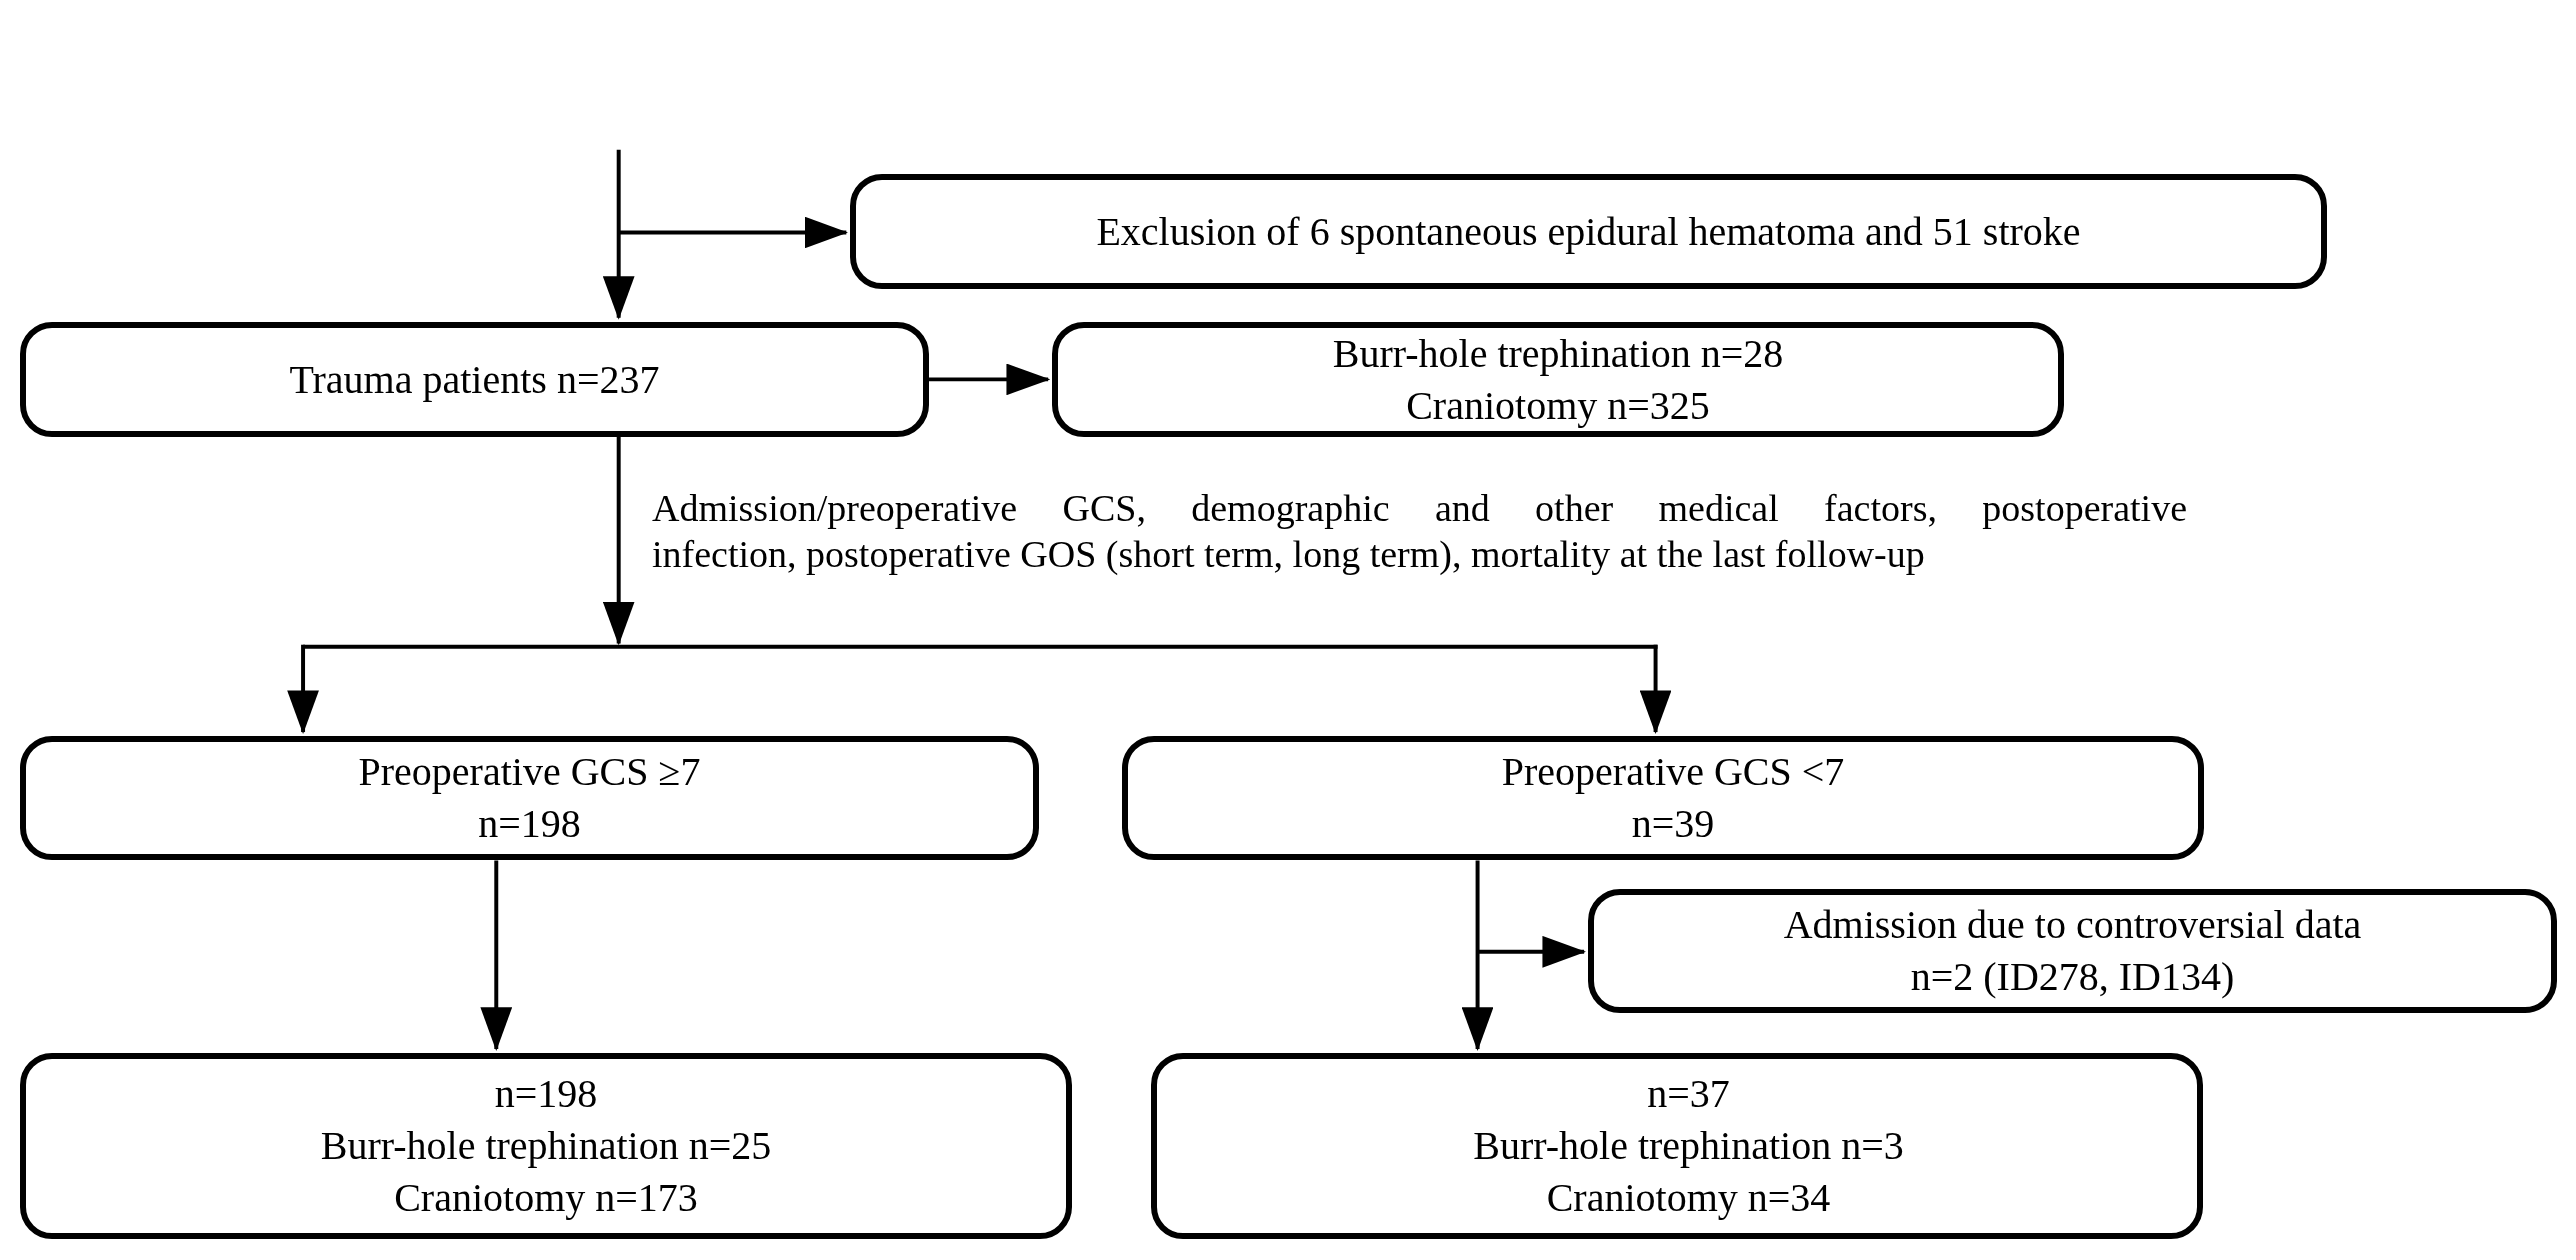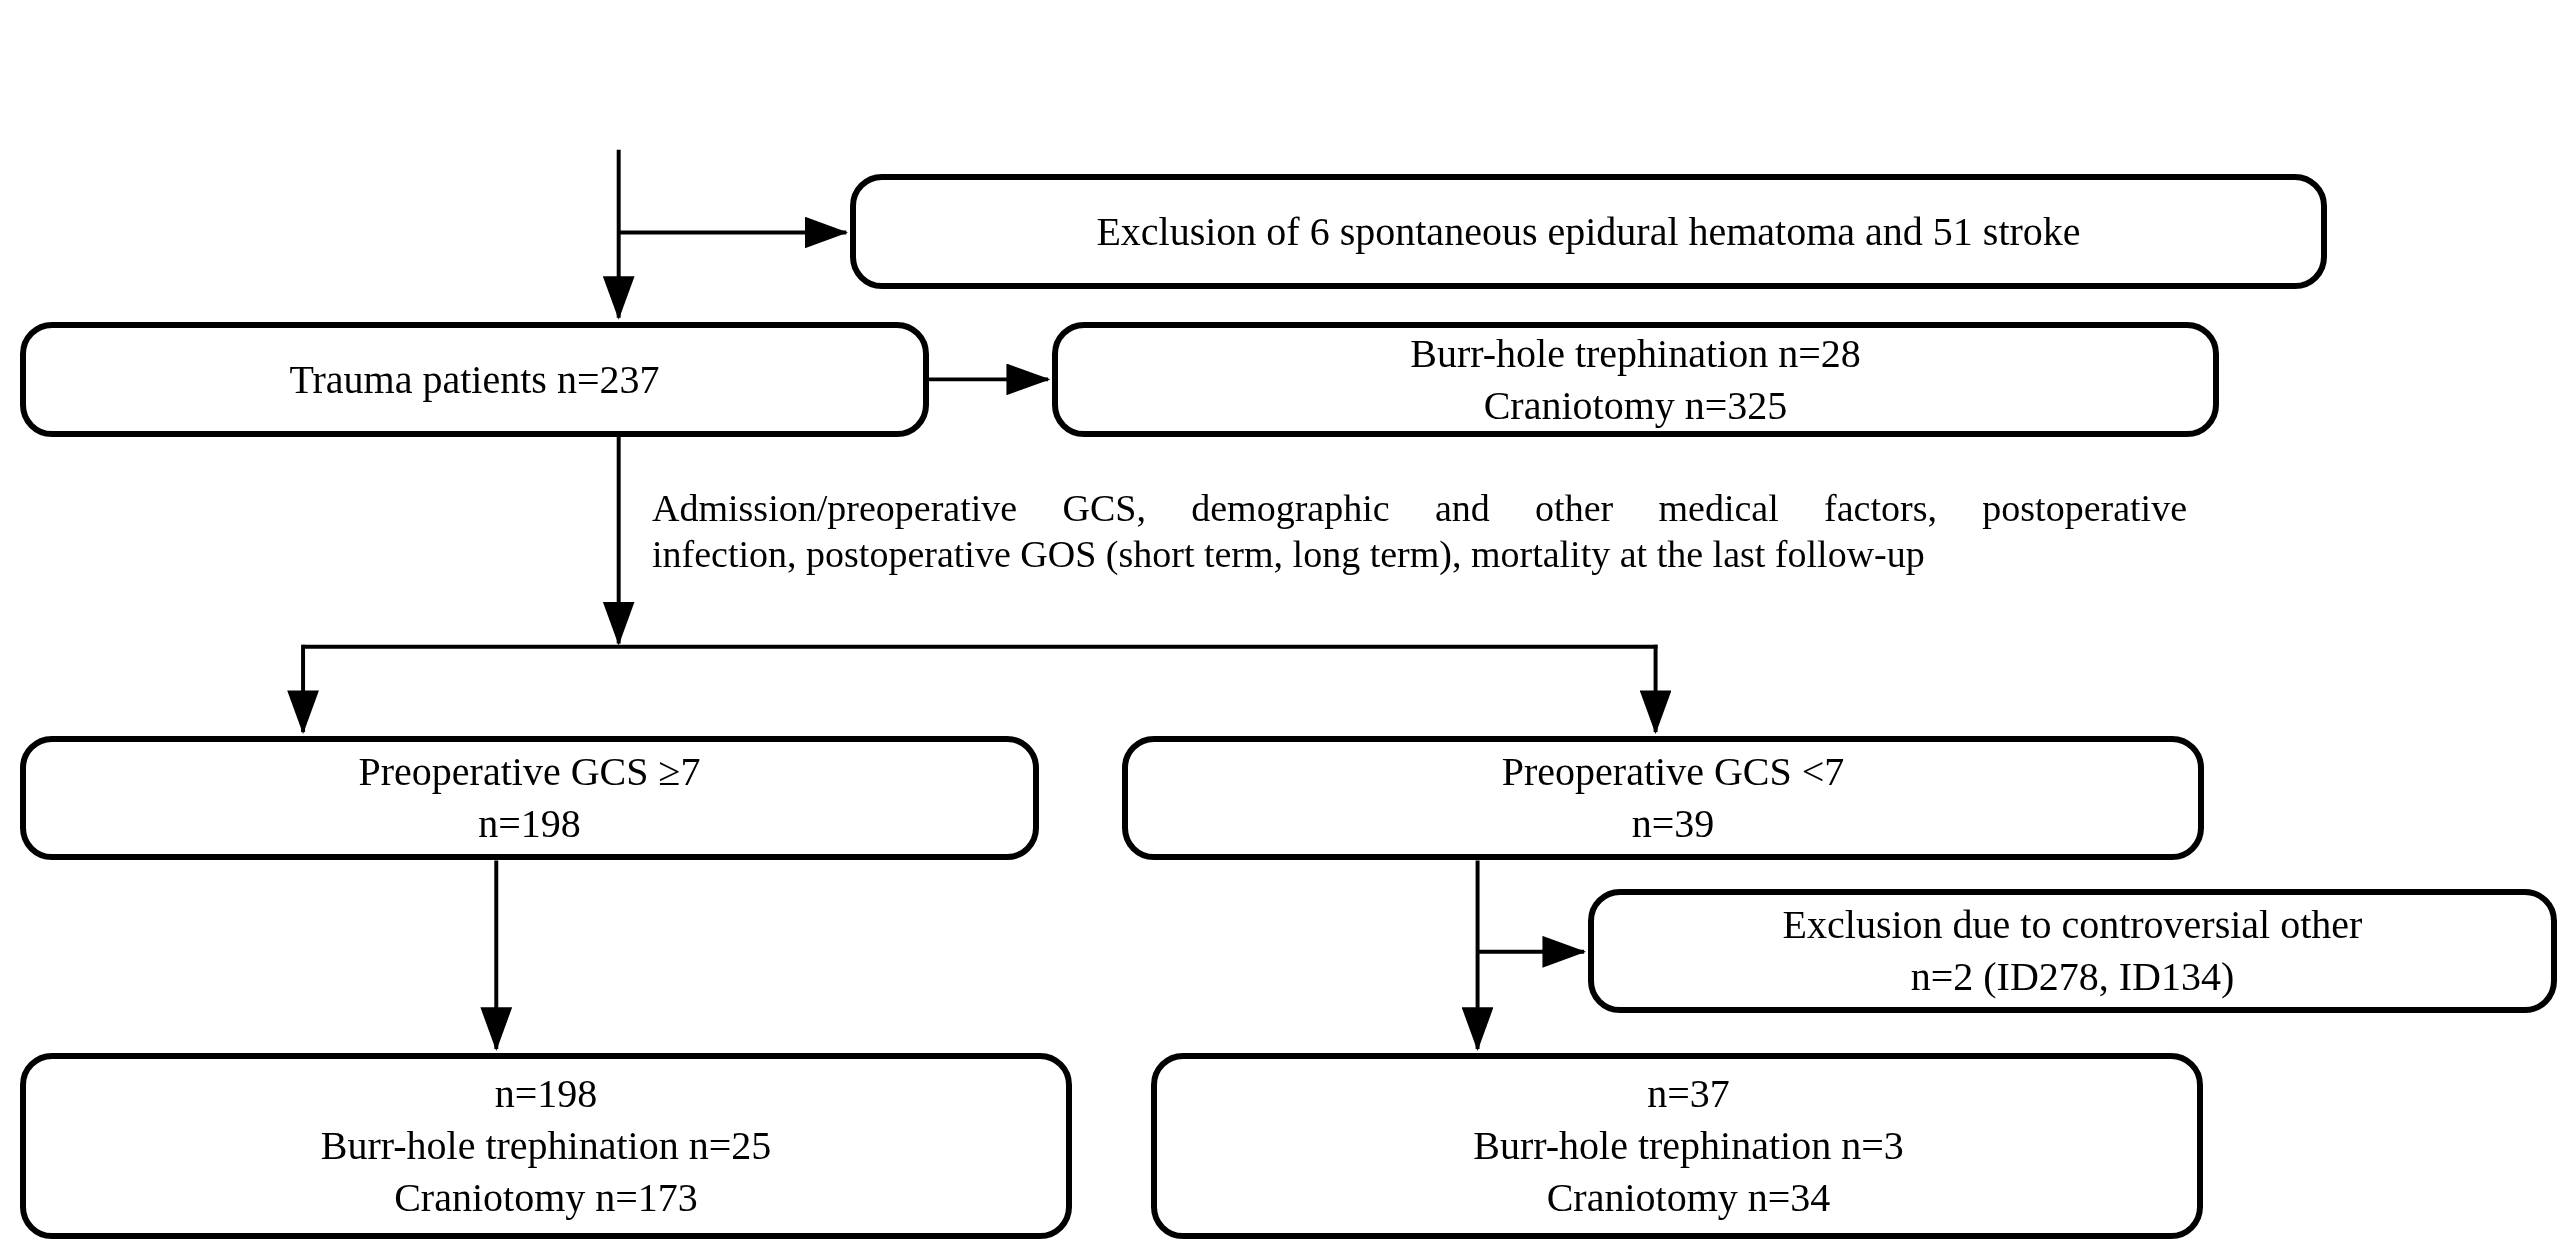--- a/index.html
+++ b/index.html
@@ -93,42 +93,42 @@
 
 
   <div class="box" style="left:850px; top:174px; width:1477px; height:115px;">
     <span>Exclusion of 6 spontaneous epidural hematoma and 51 stroke</span>
   </div>
 
   <div class="box" style="left:20px; top:322px; width:909px; height:115px;font-family:Liberation Serif, serif;">
     <span>Trauma patients n=237</span>
   </div>
 
-  <div class="box" style="left:1052px; top:322px; width:1167px; height:115px;">
+  <div class="box" style="left:1052px; top:322px; width:1012px; height:115px;">
     <span>Burr-hole trephination n=28</span>
     <span>Craniotomy n=325</span>
   </div>
 
   <div class="annotation">
     <div class="l1">Admission/preoperative GCS, demographic and other medical factors, postoperative</div>
     <div class="l2">infection, postoperative GOS (short term, long term), mortality at the last follow-up</div>
   </div>
 
   <div class="box" style="left:20px; top:736px; width:1019px; height:124px;">
     <span>Preoperative GCS ≥7</span>
     <span>n=198</span>
   </div>
 
   <div class="box" style="left:1122px; top:736px; width:1082px; height:124px;padding-left:20px;">
     <span>Preoperative GCS &lt;7</span>
     <span>n=39</span>
   </div>
 
   <div class="box" style="left:1588px; top:889px; width:969px; height:124px;">
-    <span>Exclusion due to controversial other</span>
+    <span>Admission due to controversial data</span>
     <span>n=2 (ID278, ID134)</span>
   </div>
 
   <div class="box" style="left:20px; top:1053px; width:1052px; height:186px;">
     <span>n=198</span>
     <span>Burr-hole trephination n=25</span>
     <span>Craniotomy n=173</span>
   </div>
 
   <div class="box" style="left:1151px; top:1053px; width:1052px; height:186px;padding-left:23px;">

